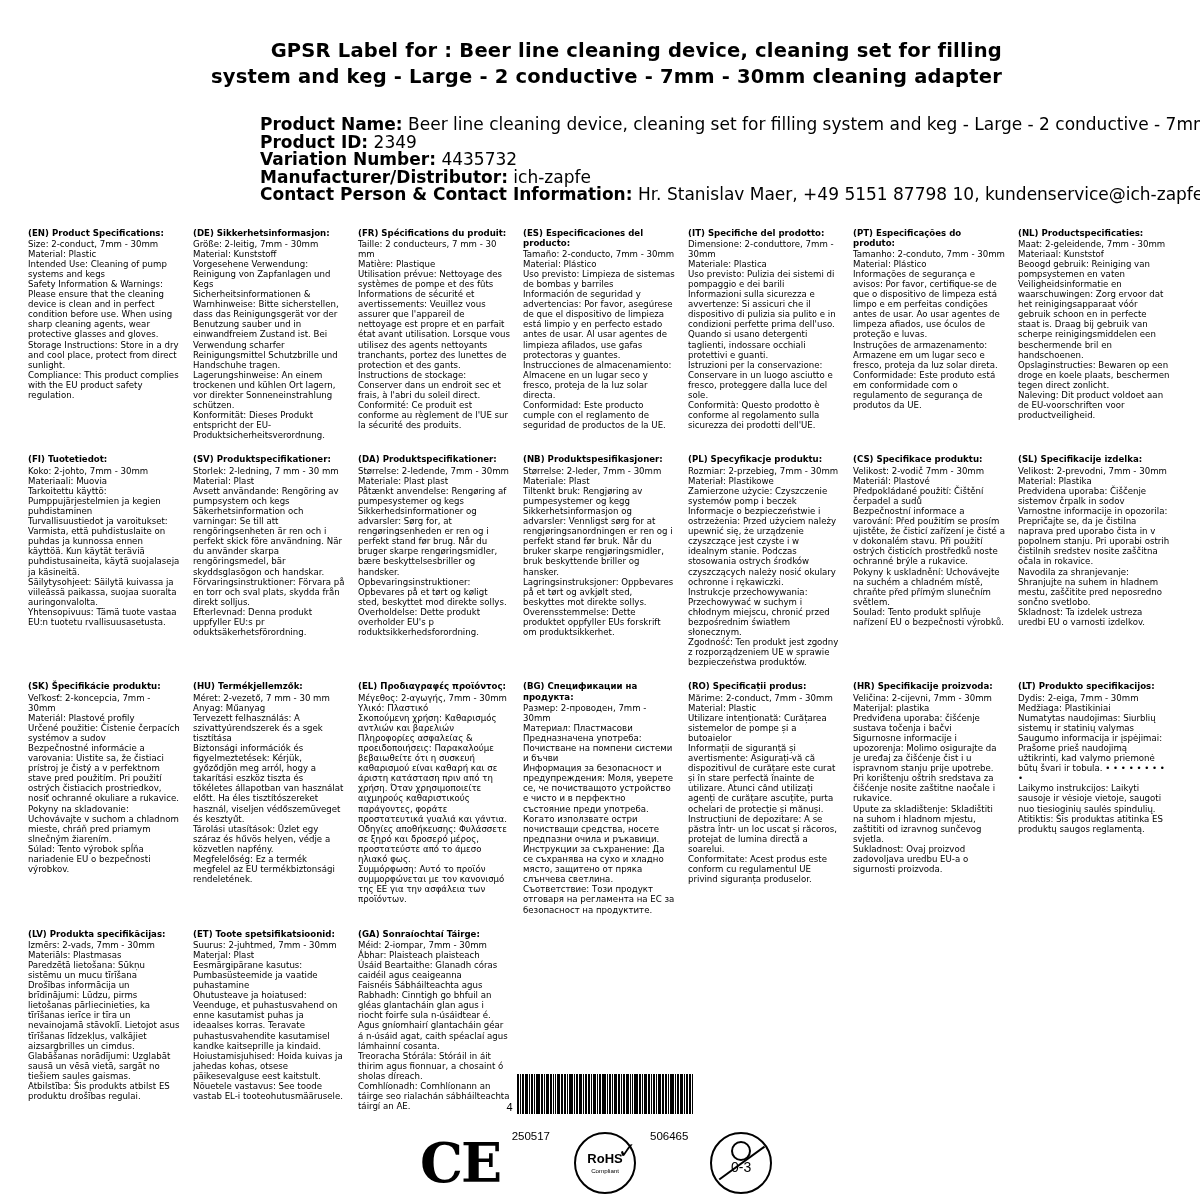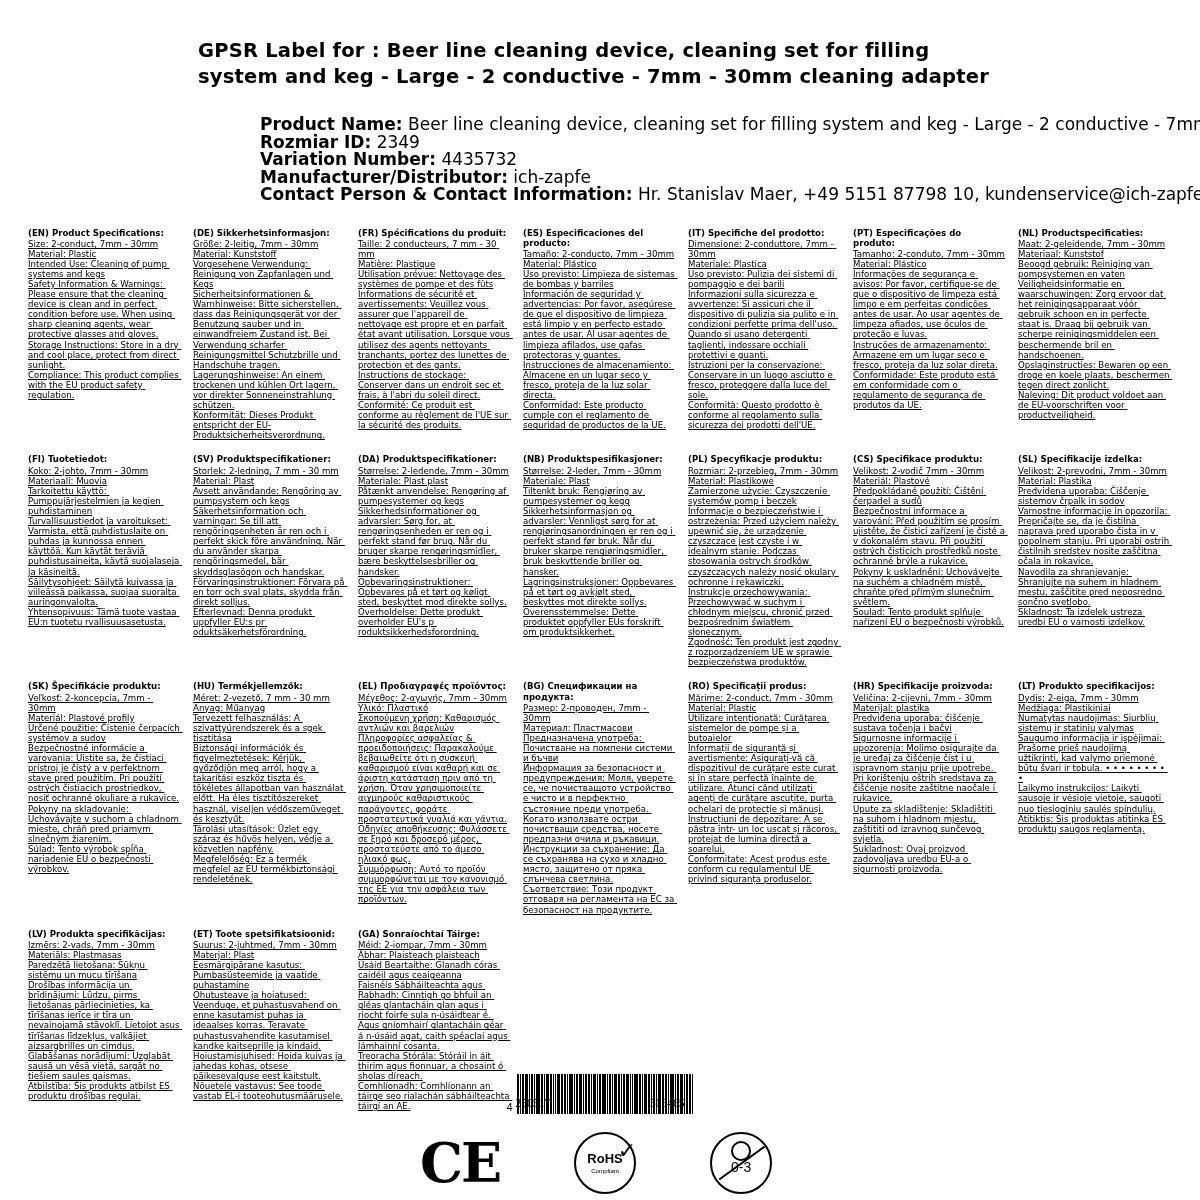--- a/index.html
+++ b/index.html
@@ -19,21 +19,21 @@
     height: 1200px;
     box-sizing: border-box;
     padding: 30px 28px 8px 28px;
     position: relative;
   }
   .doc-title {
     font-family: "DejaVu Sans", sans-serif;
     font-weight: bold;
     font-size: 19.5px;
     line-height: 26px;
-    text-align: left;
+    text-align: right;
     letter-spacing: 0.2px;
     padding: 8px 170px 0 170px;
     box-sizing: border-box;
   }
   .meta {
     margin-top: 26px;
     padding-left: 232px;
     font-size: 17px;
     line-height: 17.5px;
   }
@@ -60,21 +60,20 @@
     box-sizing: border-box;
   }
   .cell-title {
     font-weight: bold;
     display: block;
     margin-bottom: 1px;
   }
   .cell-body {
     display: block;
     white-space: pre-wrap;
-    text-decoration: underline;
   }
   .spacer-row {
     height: 14px;
     grid-column: 1 / -1;
   }
   .footer {
     position: absolute;
     left: 0;
     right: 0;
     bottom: 6px;
@@ -98,28 +97,28 @@
     height: 40px;
     display: flex;
     align-items: stretch;
   }
   .bar {
     background: #000;
     margin-right: 1px;
   }
   .barcode-nums {
     position: absolute;
-    top: 23px;
+    top: 56px;
     left: 0;
     right: 0;
     display: flex;
     justify-content: center;
     gap: 100px;
     font-size: 11.5px;
-    font-family: Liberation Serif, serif;
+    font-family: Liberation Sans, sans-serif;
   }
   .marks {
     position: absolute;
     top: 58px;
     left: 0;
     right: 8px;
     display: flex;
     justify-content: center;
     align-items: center;
     gap: 74px;
@@ -216,21 +215,21 @@
 <div class="page">
 
   <div class="doc-title">GPSR Label for : Beer line cleaning device, cleaning set for filling system and keg - Large - 2 conductive - 7mm - 30mm cleaning adapter</div>
 
   <div class="meta">
     <div class="meta-row">
       <span class="meta-label">Product Name:</span>
       <span class="meta-value">Beer line cleaning device, cleaning set for filling system and keg - Large - 2 conductive - 7mm - 30mm cleaning adapter</span>
     </div>
     <div class="meta-row">
-      <span class="meta-label">Rozmiar ID:</span>
+      <span class="meta-label">Product ID:</span>
       <span class="meta-value">2349</span>
     </div>
     <div class="meta-row">
       <span class="meta-label">Variation Number:</span>
       <span class="meta-value">4435732</span>
     </div>
     <div class="meta-row">
       <span class="meta-label">Manufacturer/Distributor:</span>
       <span class="meta-value">ich-zapfe</span>
     </div>

